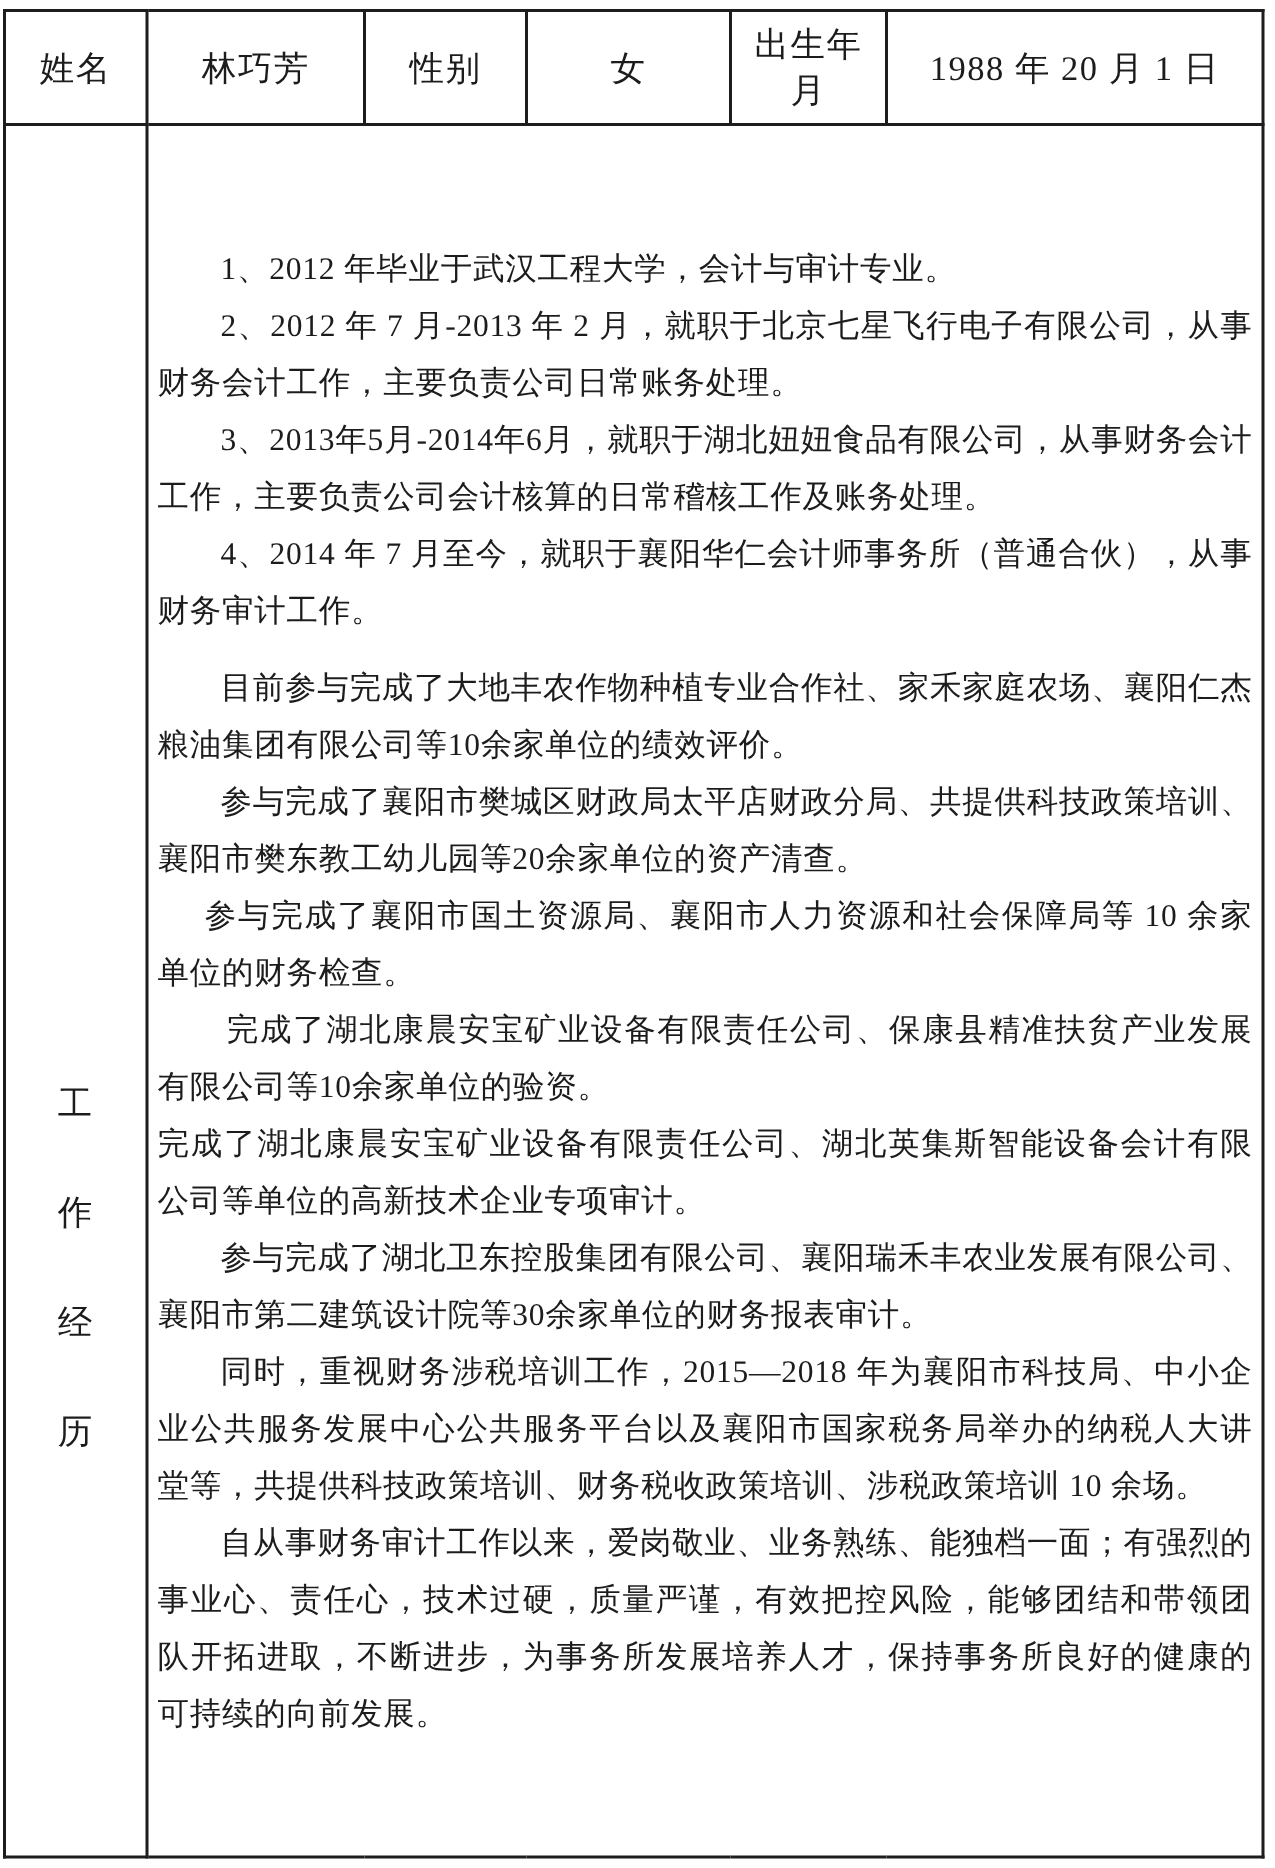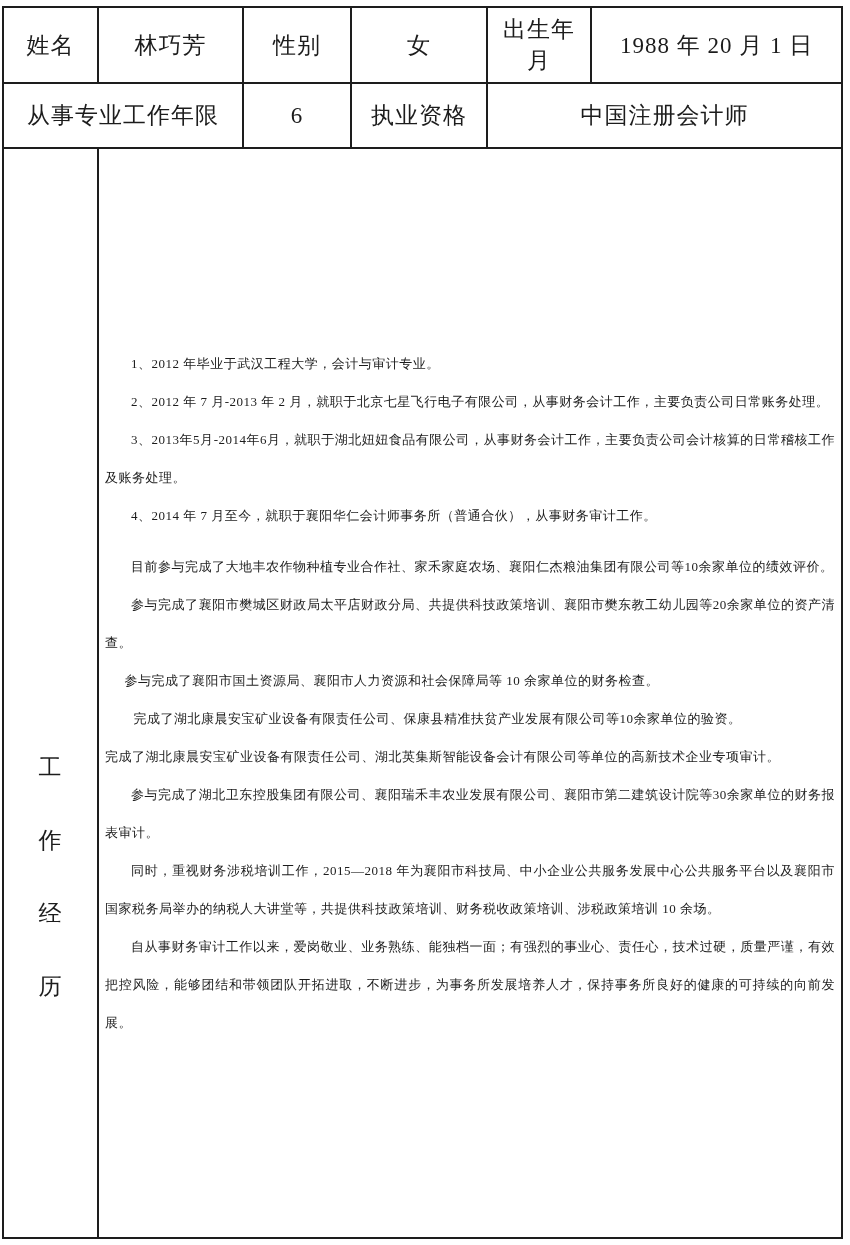--- a/index.html
+++ b/index.html
@@ -48,21 +48,21 @@
     font-size: 23px;
   }
   td.work-cell {
     vertical-align: top;
     text-align: left;
     padding: 7px 3px 0 4px;
     letter-spacing: 0;
   }
   .work-cell p.para {
     margin: 0;
-    font-size: 13px;
+    font-size: 21px;
     line-height: 38px;
     text-align: justify;
     letter-spacing: 0.5px;
   }
 </style>
 </head>
 <body>
 
 <div class="page">
   <table class="form">
@@ -75,26 +75,20 @@
       <col>
     </colgroup>
     <tbody>
       <tr class="r1">
         <td>姓名</td>
         <td>林巧芳</td>
         <td>性别</td>
         <td>女</td>
         <td>出生年月</td>
         <td>1988 年 20 月 1 日</td>
-      </tr>
-      <tr class="r3">
-        <td colspan="2">从事专业工作年限</td>
-        <td>6</td>
-        <td>执业资格</td>
-        <td colspan="2">中国注册会计师</td>
       </tr>
       <tr class="r4">
         <td class="work-label-cell">
           <div class="vlabel">
             <span>工</span>
             <span>作</span>
             <span>经</span>
             <span>历</span>
           </div>
         </td>

